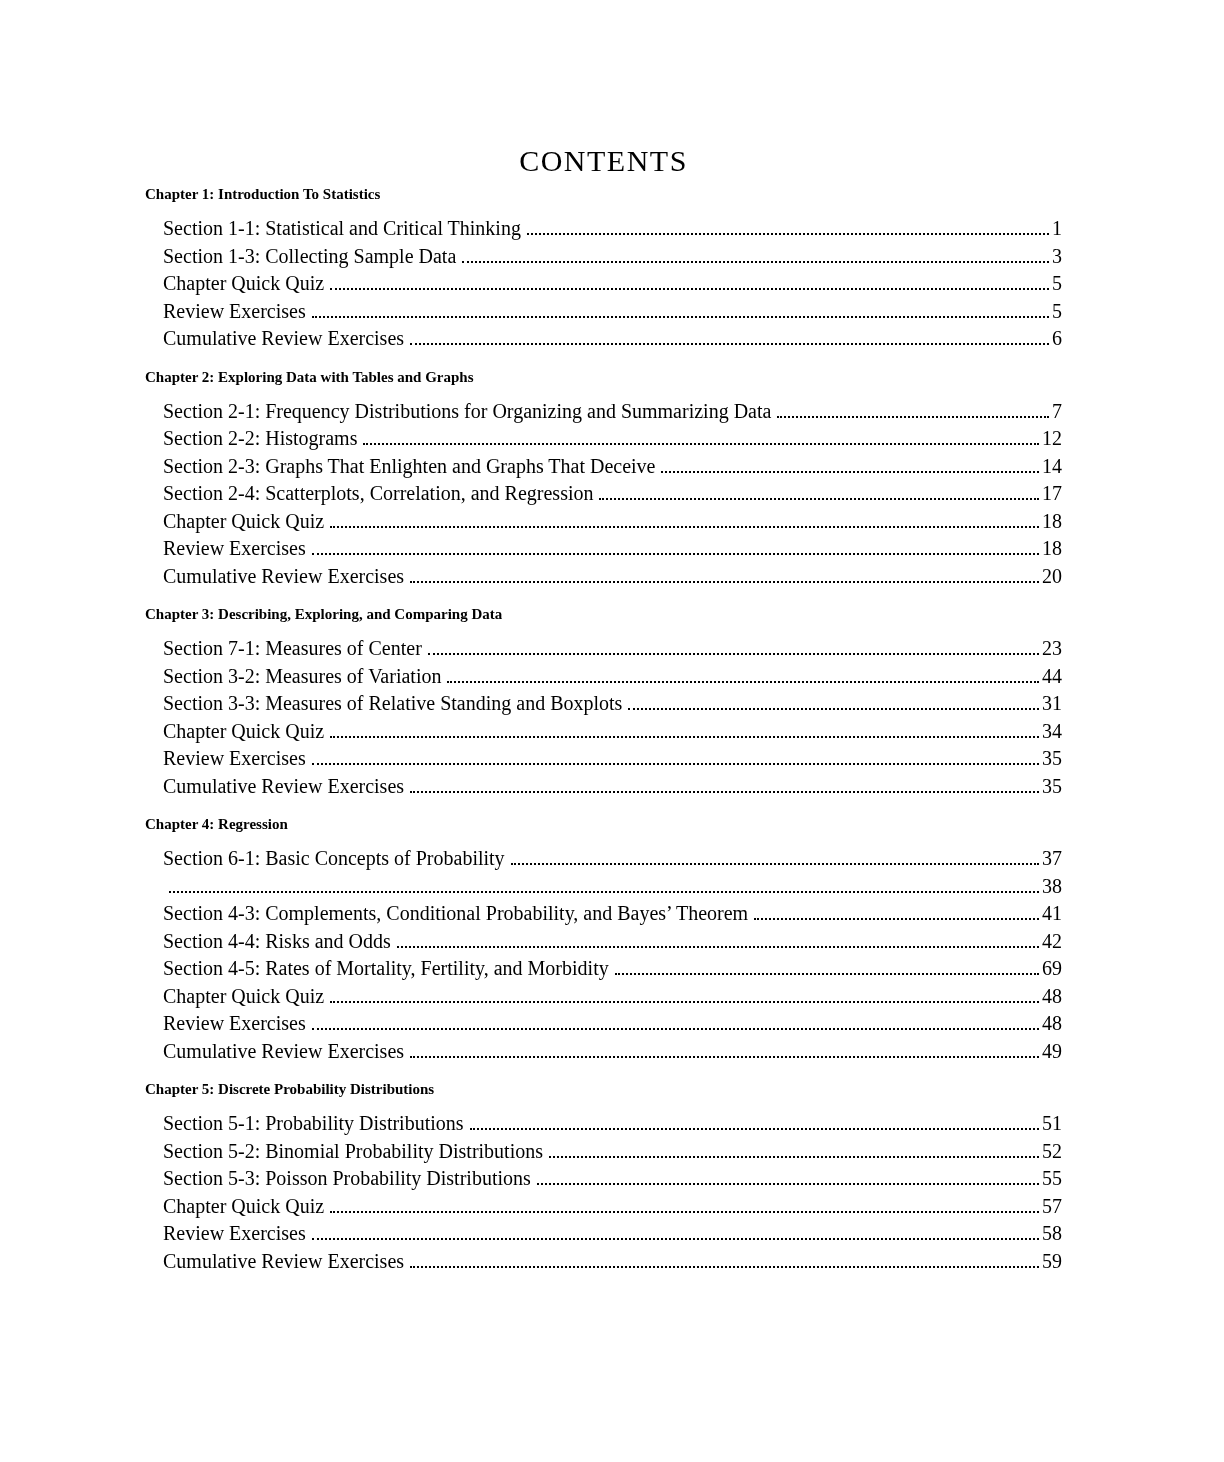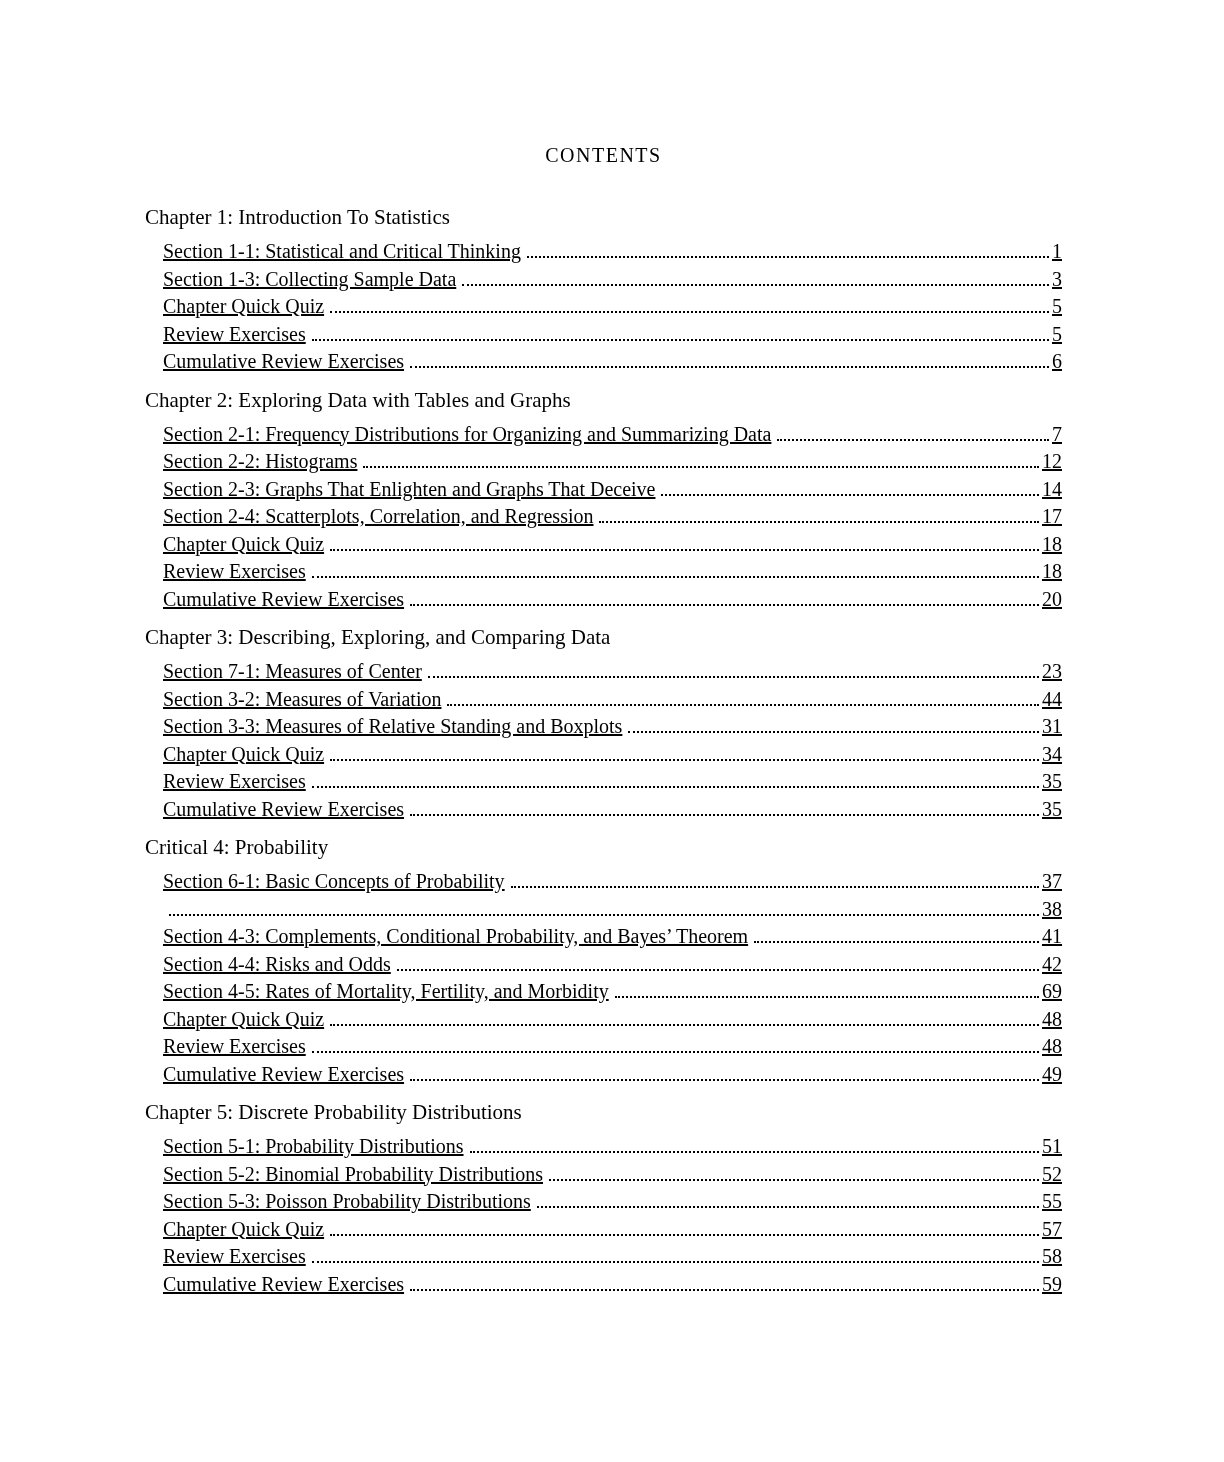--- a/index.html
+++ b/index.html
@@ -13,45 +13,43 @@
   .page {
     width: 1224px;
     height: 1462px;
     background: #ffffff;
     padding: 144px 162px 60px 145px;
     overflow: hidden;
   }
 
   .doc-title {
     text-align: center;
-    font-size: 20px;
+    font-size: 30px;
     font-weight: normal;
     letter-spacing: 1.5px;
-    margin-bottom: 34px;
   }
 
   .chapter-heading {
-    font-size: 21px;
-    font-weight: normal;
+    font-size: 15px;
+    font-weight: bold;
     line-height: 32px;
     margin-top: 8px;
     margin-bottom: 5px;
   }
 
   .chapter:first-of-type .chapter-heading {
     margin-top: 0;
   }
 
   .toc-entry {
     display: flex;
     align-items: baseline;
     font-size: 20px;
     line-height: 27.5px;
     padding-left: 18px;
-    text-decoration: underline;
   }
 
   .entry-label {
     white-space: nowrap;
     flex: 0 0 auto;
   }
 
   .leader {
     flex: 1 1 auto;
     border-bottom: 2px dotted #000000;
@@ -177,21 +175,21 @@
       </div>
           <div class="toc-entry">
         <span class="entry-label">Cumulative Review Exercises</span>
         <span class="leader"></span>
         <span class="entry-page">35</span>
       </div>
         </div>
   </section>
 
   <section class="chapter">
-    <h2 class="chapter-heading">Critical 4: Probability</h2>
+    <h2 class="chapter-heading">Chapter 4: Regression</h2>
     <div class="entries">
 
     <div class="toc-entry">
         <span class="entry-label">Section 6-1: Basic Concepts of Probability</span>
         <span class="leader"></span>
         <span class="entry-page">37</span>
       </div>
           <div class="toc-entry">
         <span class="leader"></span>
         <span class="entry-page">38</span>

